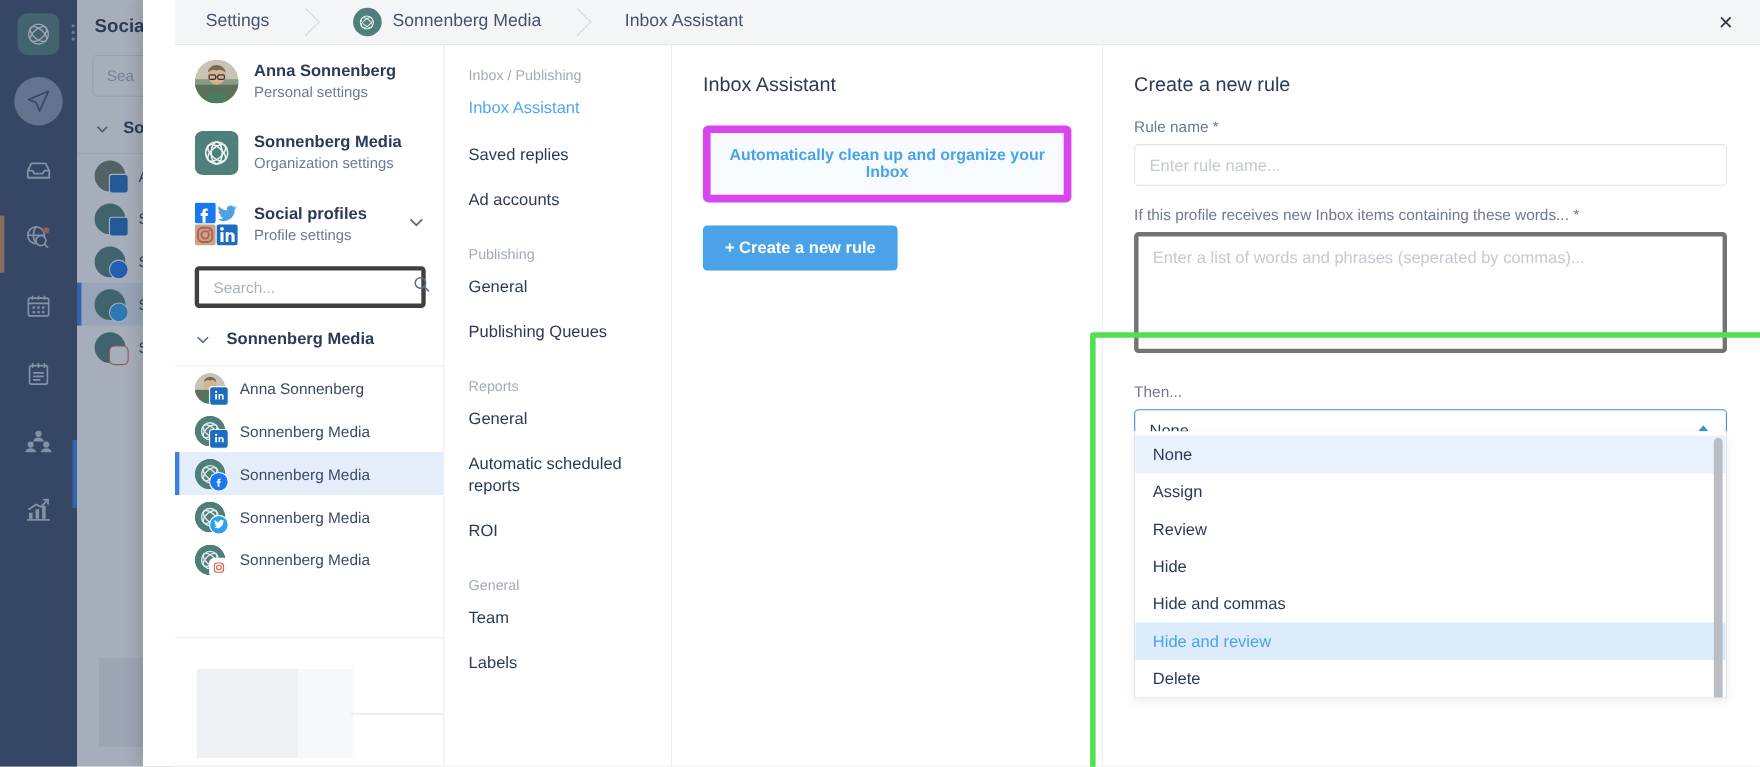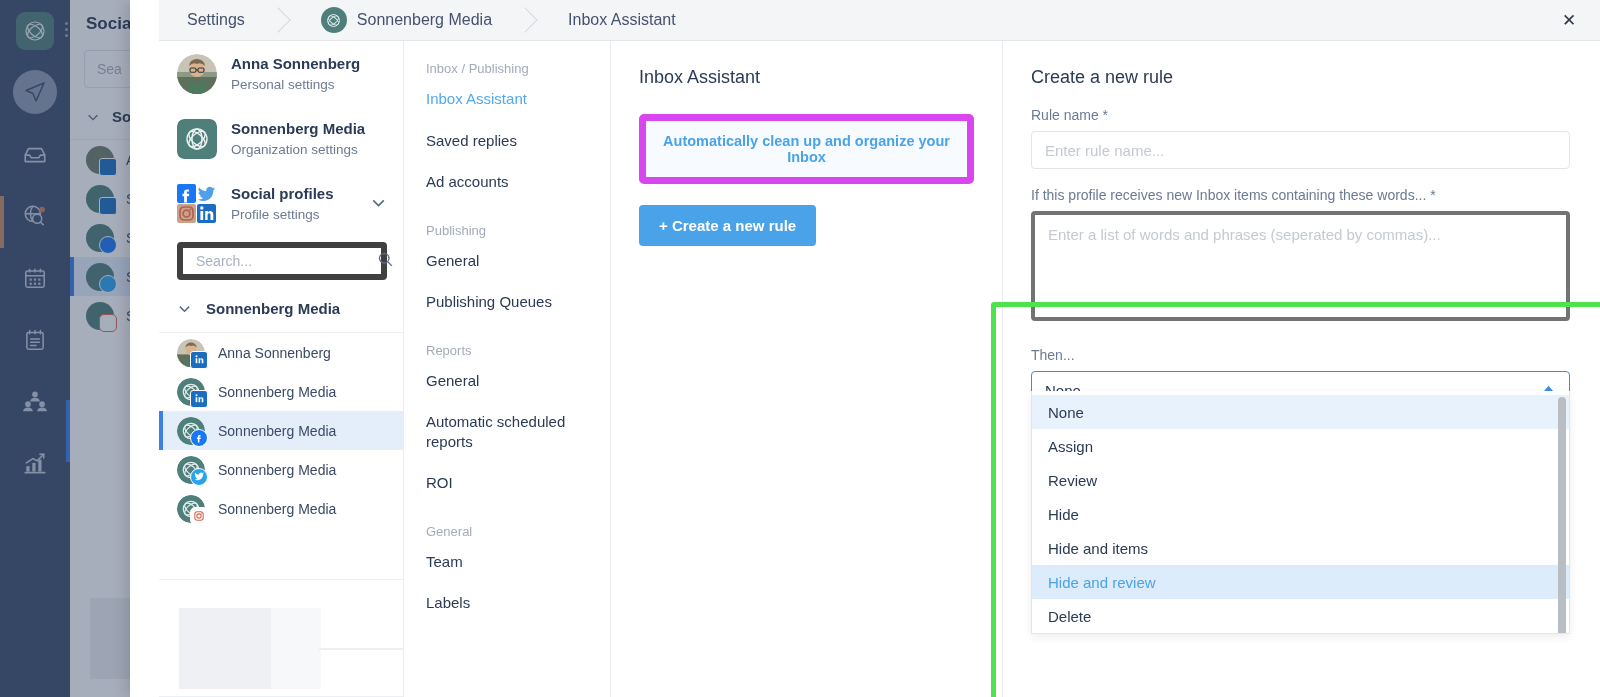--- a/index.html
+++ b/index.html
@@ -119,21 +119,21 @@
   .acct {
     display: flex; align-items: center; gap: 14px; padding: 13px 16px 12px 18px;
   }
   .acct-av { width: 40px; height: 40px; border-radius: 50%; flex: 0 0 40px; overflow: hidden; }
   .acct-av.square { border-radius: 7px; }
   .acct-name { font-size: 15px; font-weight: bold; color: #2b3a55; line-height: 1.35; }
   .acct-sub { font-size: 13.5px; color: #6c7a93; line-height: 1.35; }
   .acct-chevron { margin-left: auto; color: #6b7890; }
 
   .srch {
-    margin: 6px 16px 0 18px; height: 38px; border: 6px solid #404040; border-radius: 4px;
+    margin: 6px 16px 0 18px; height: 38px; border: 4px solid #404040; border-radius: 4px;
     display: flex; align-items: center; padding: 0 11px 0 13px;
   }
   .srch input {
     border: none; outline: none; flex: 1; font-size: 14px; color: #3a4a66;
     font-family: "Liberation Sans", sans-serif; background: transparent;
   }
   .srch input::placeholder { color: #a9b1c0; }
 
   .grp-head {
     display: flex; align-items: center; gap: 14px;
@@ -657,21 +657,21 @@
                 </svg>
             </span>
           </div>
 
           <div class="dropdown">
             <div class="dd-list">
               <div class="dd-item hl">None</div>
               <div class="dd-item">Assign</div>
               <div class="dd-item">Review</div>
               <div class="dd-item">Hide</div>
-              <div class="dd-item">Hide and items</div>
+              <div class="dd-item">Hide and commas</div>
               <div class="dd-item cur">Hide and review</div>
               <div class="dd-item">Delete</div>
             </div>
             <div class="dd-scroll"></div>
           </div>
         </div>
 
         <div class="highlight"></div>
       </div>
 

